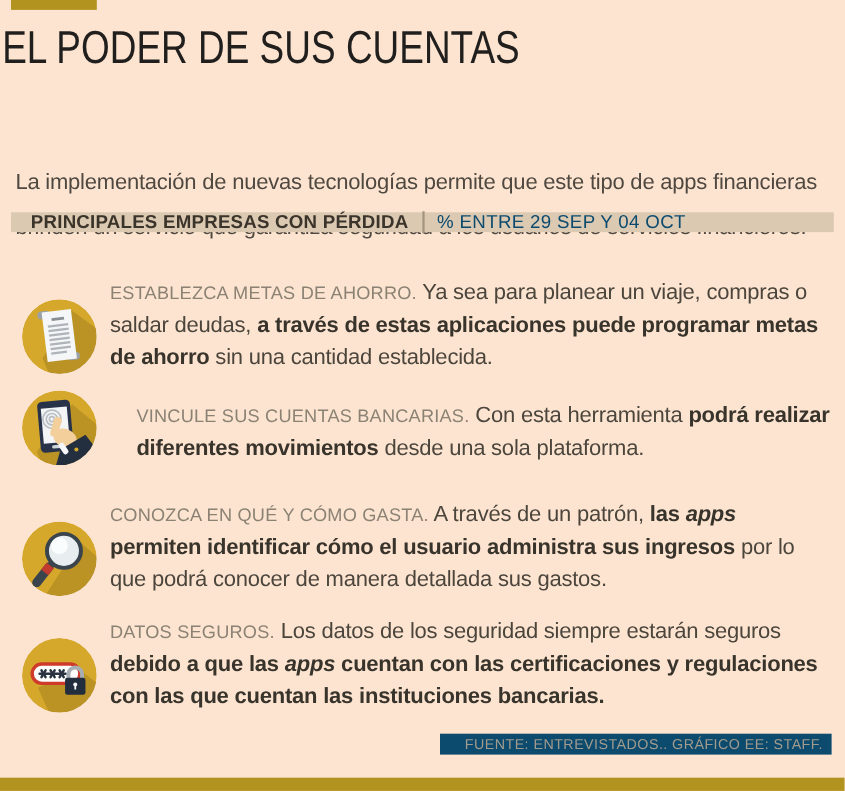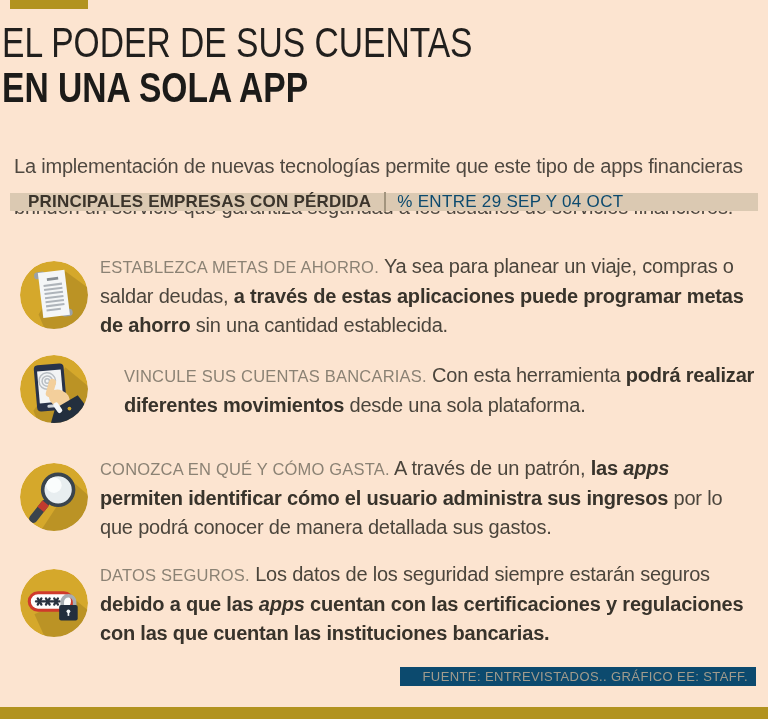--- a/index.html
+++ b/index.html
@@ -17,21 +17,21 @@
 
   .intro{position:absolute;left:14px;top:126px;width:748px;
     font-size:20px;line-height:41px;color:#4f4840;letter-spacing:-0.2px;}
 
   .section-bar{position:absolute;left:10px;top:193px;width:748px;height:18px;
     background:#dbc9b2;display:flex;align-items:center;box-sizing:border-box;padding-left:18px;}
   .section-label{font-size:17px;font-weight:700;color:#3b342b;letter-spacing:.2px;}
   .section-divider{width:0;border-left:2px solid #a2947e;height:20px;margin:0 11px 0 13px;}
   .section-sublabel{font-size:17px;font-weight:400;color:#0c4a6e;letter-spacing:.3px;}
 
-  .row{position:absolute;left:0;width:768px;display:flex;align-items:center;}
+  .row{position:absolute;left:0;width:768px;display:flex;align-items:flex-end;}
   .row-1{top:248px;} .row-2{top:353px;gap:24px;} .row-3{top:450px;} .row-4{top:556px;}
   .icon-circle{flex:0 0 auto;width:68px;height:68px;margin-left:20px;margin-top:2px;}
   .icon-circle svg{display:block;width:68px;height:68px;}
   .row-text{margin:0 0 0 12px;padding-top:4px;width:655px;
     font-size:20px;line-height:29px;color:#4b453c;letter-spacing:-0.2px;}
   .seg-lead{font-size:16.5px;color:#8b8274;letter-spacing:.2px;}
   .seg-normal{color:#4b453c;}
   .seg-bold{font-weight:700;color:#38332b;}
   .seg-bi{font-weight:700;font-style:italic;color:#38332b;}
 
@@ -41,21 +41,20 @@
 </style>
 </head>
 <body>
 
 <div class="canvas">
 
   <div class="accent-top"></div>
 
   <div class="title-block">
     <div><span class="title-line1">EL PODER DE SUS CUENTAS</span></div>
-    <div><span class="title-line2">EN UNA SOLA APP</span></div>
   </div>
 
   <p class="intro">La implementación de nuevas tecnologías permite que este tipo de apps financieras brinden un servicio que garantiza seguridad a los usuarios de servicios financieros.</p>
 
   <div class="section-bar">
     <span class="section-label">PRINCIPALES EMPRESAS CON PÉRDIDA</span>
     <span class="section-divider"></span>
     <span class="section-sublabel">% ENTRE 29 SEP Y 04 OCT</span>
   </div>
 

